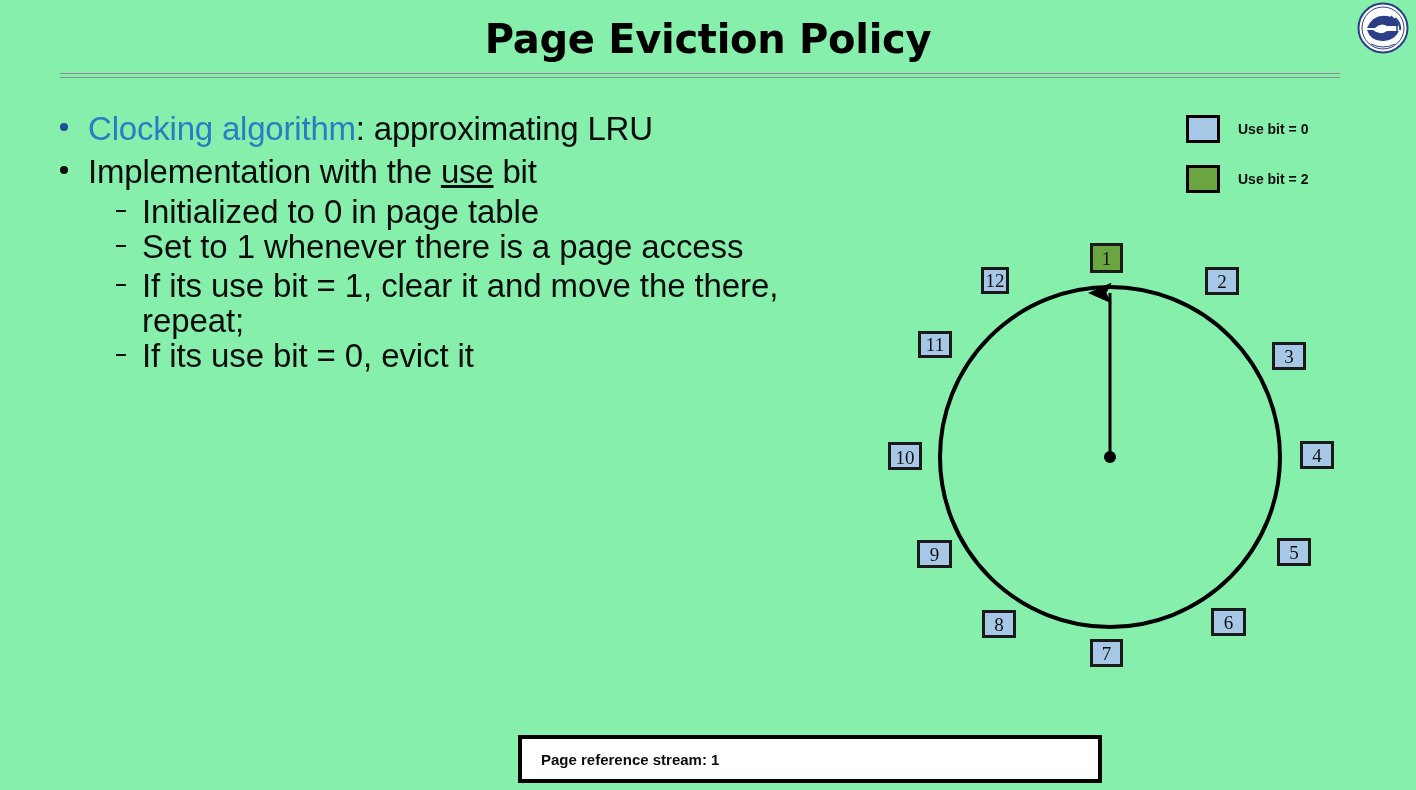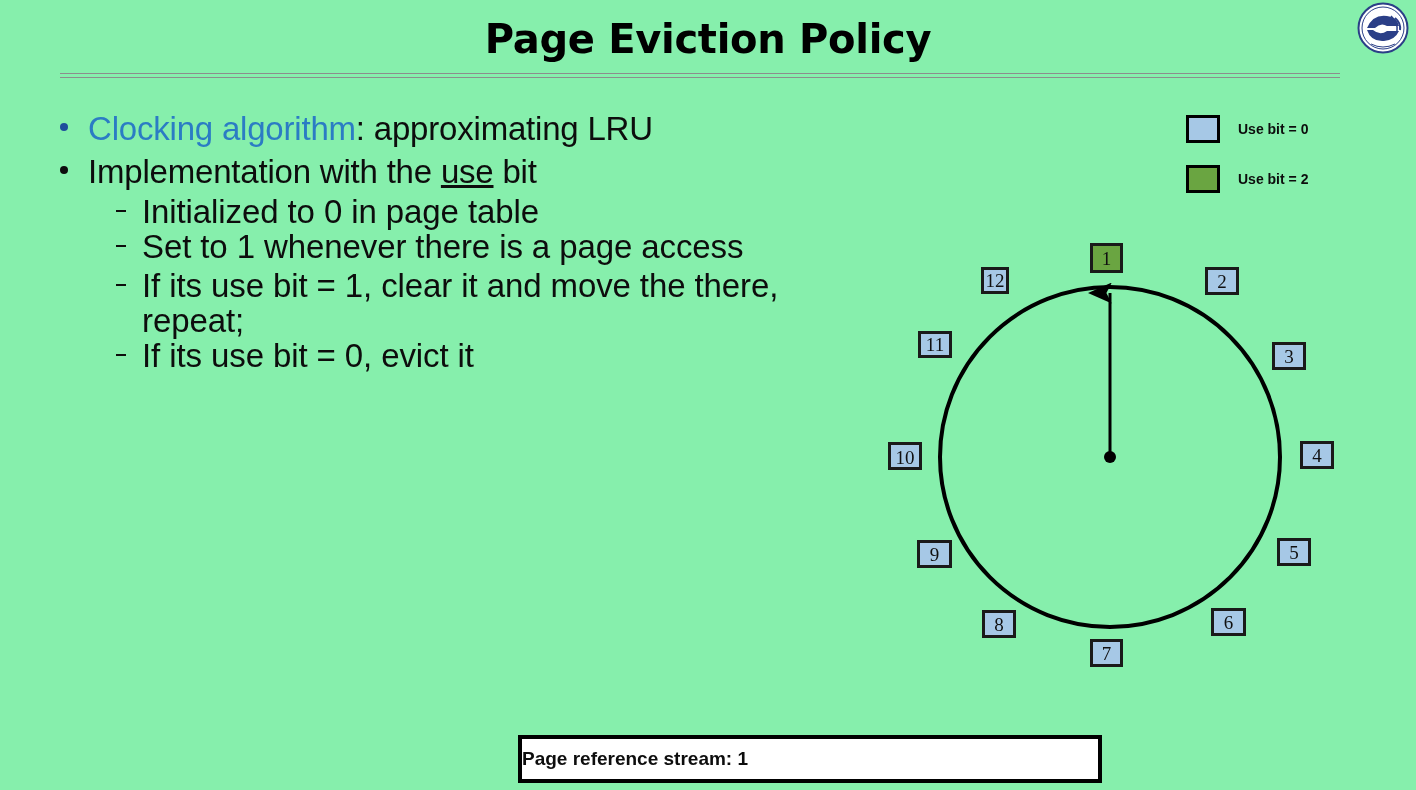--- a/index.html
+++ b/index.html
@@ -190,23 +190,23 @@
     top: 735px;
     width: 584px;
     height: 48px;
     border: 4px solid #000000;
     box-sizing: border-box;
     background: #ffffff;
     display: flex;
     align-items: center;
   }
   #ref-text {
-    padding-left: 0;
+    padding-left: 19px;
     font-family: "Liberation Sans", sans-serif;
-    font-size: 19px;
+    font-size: 15px;
     font-weight: bold;
     color: #0d0d0d;
     white-space: nowrap;
   }
 </style>
 </head>
 <body>
 
 <div id="slide">
 

